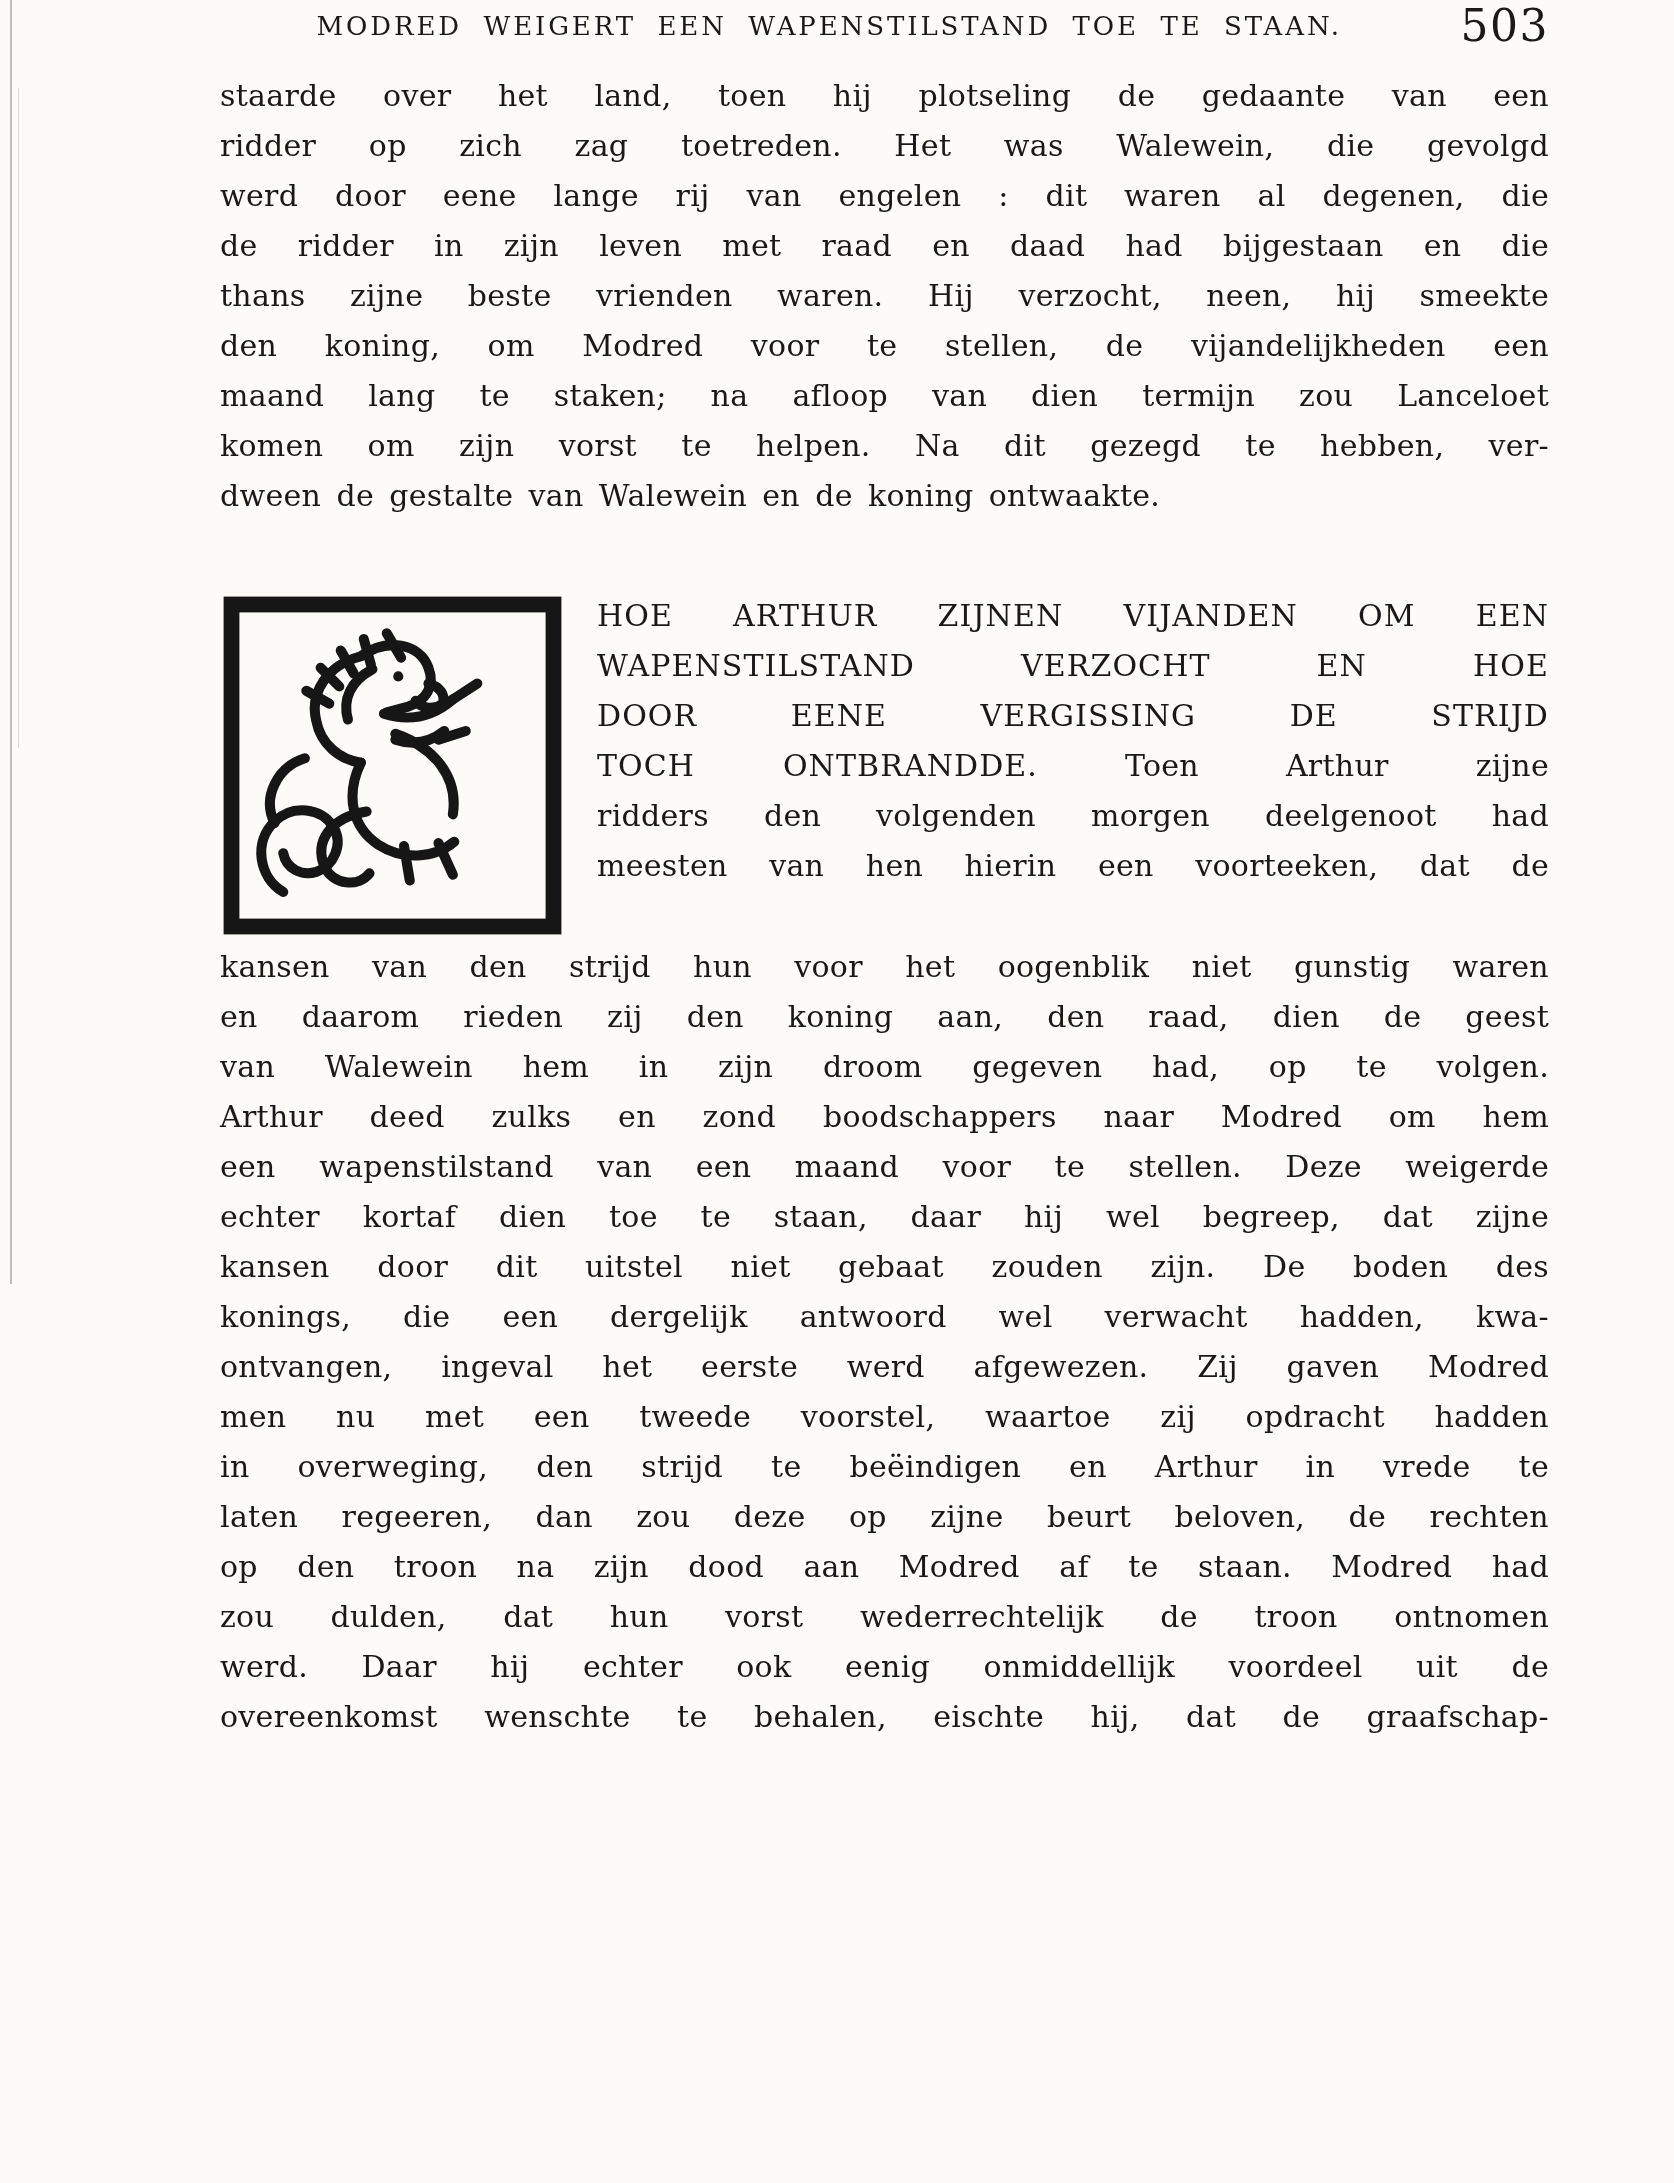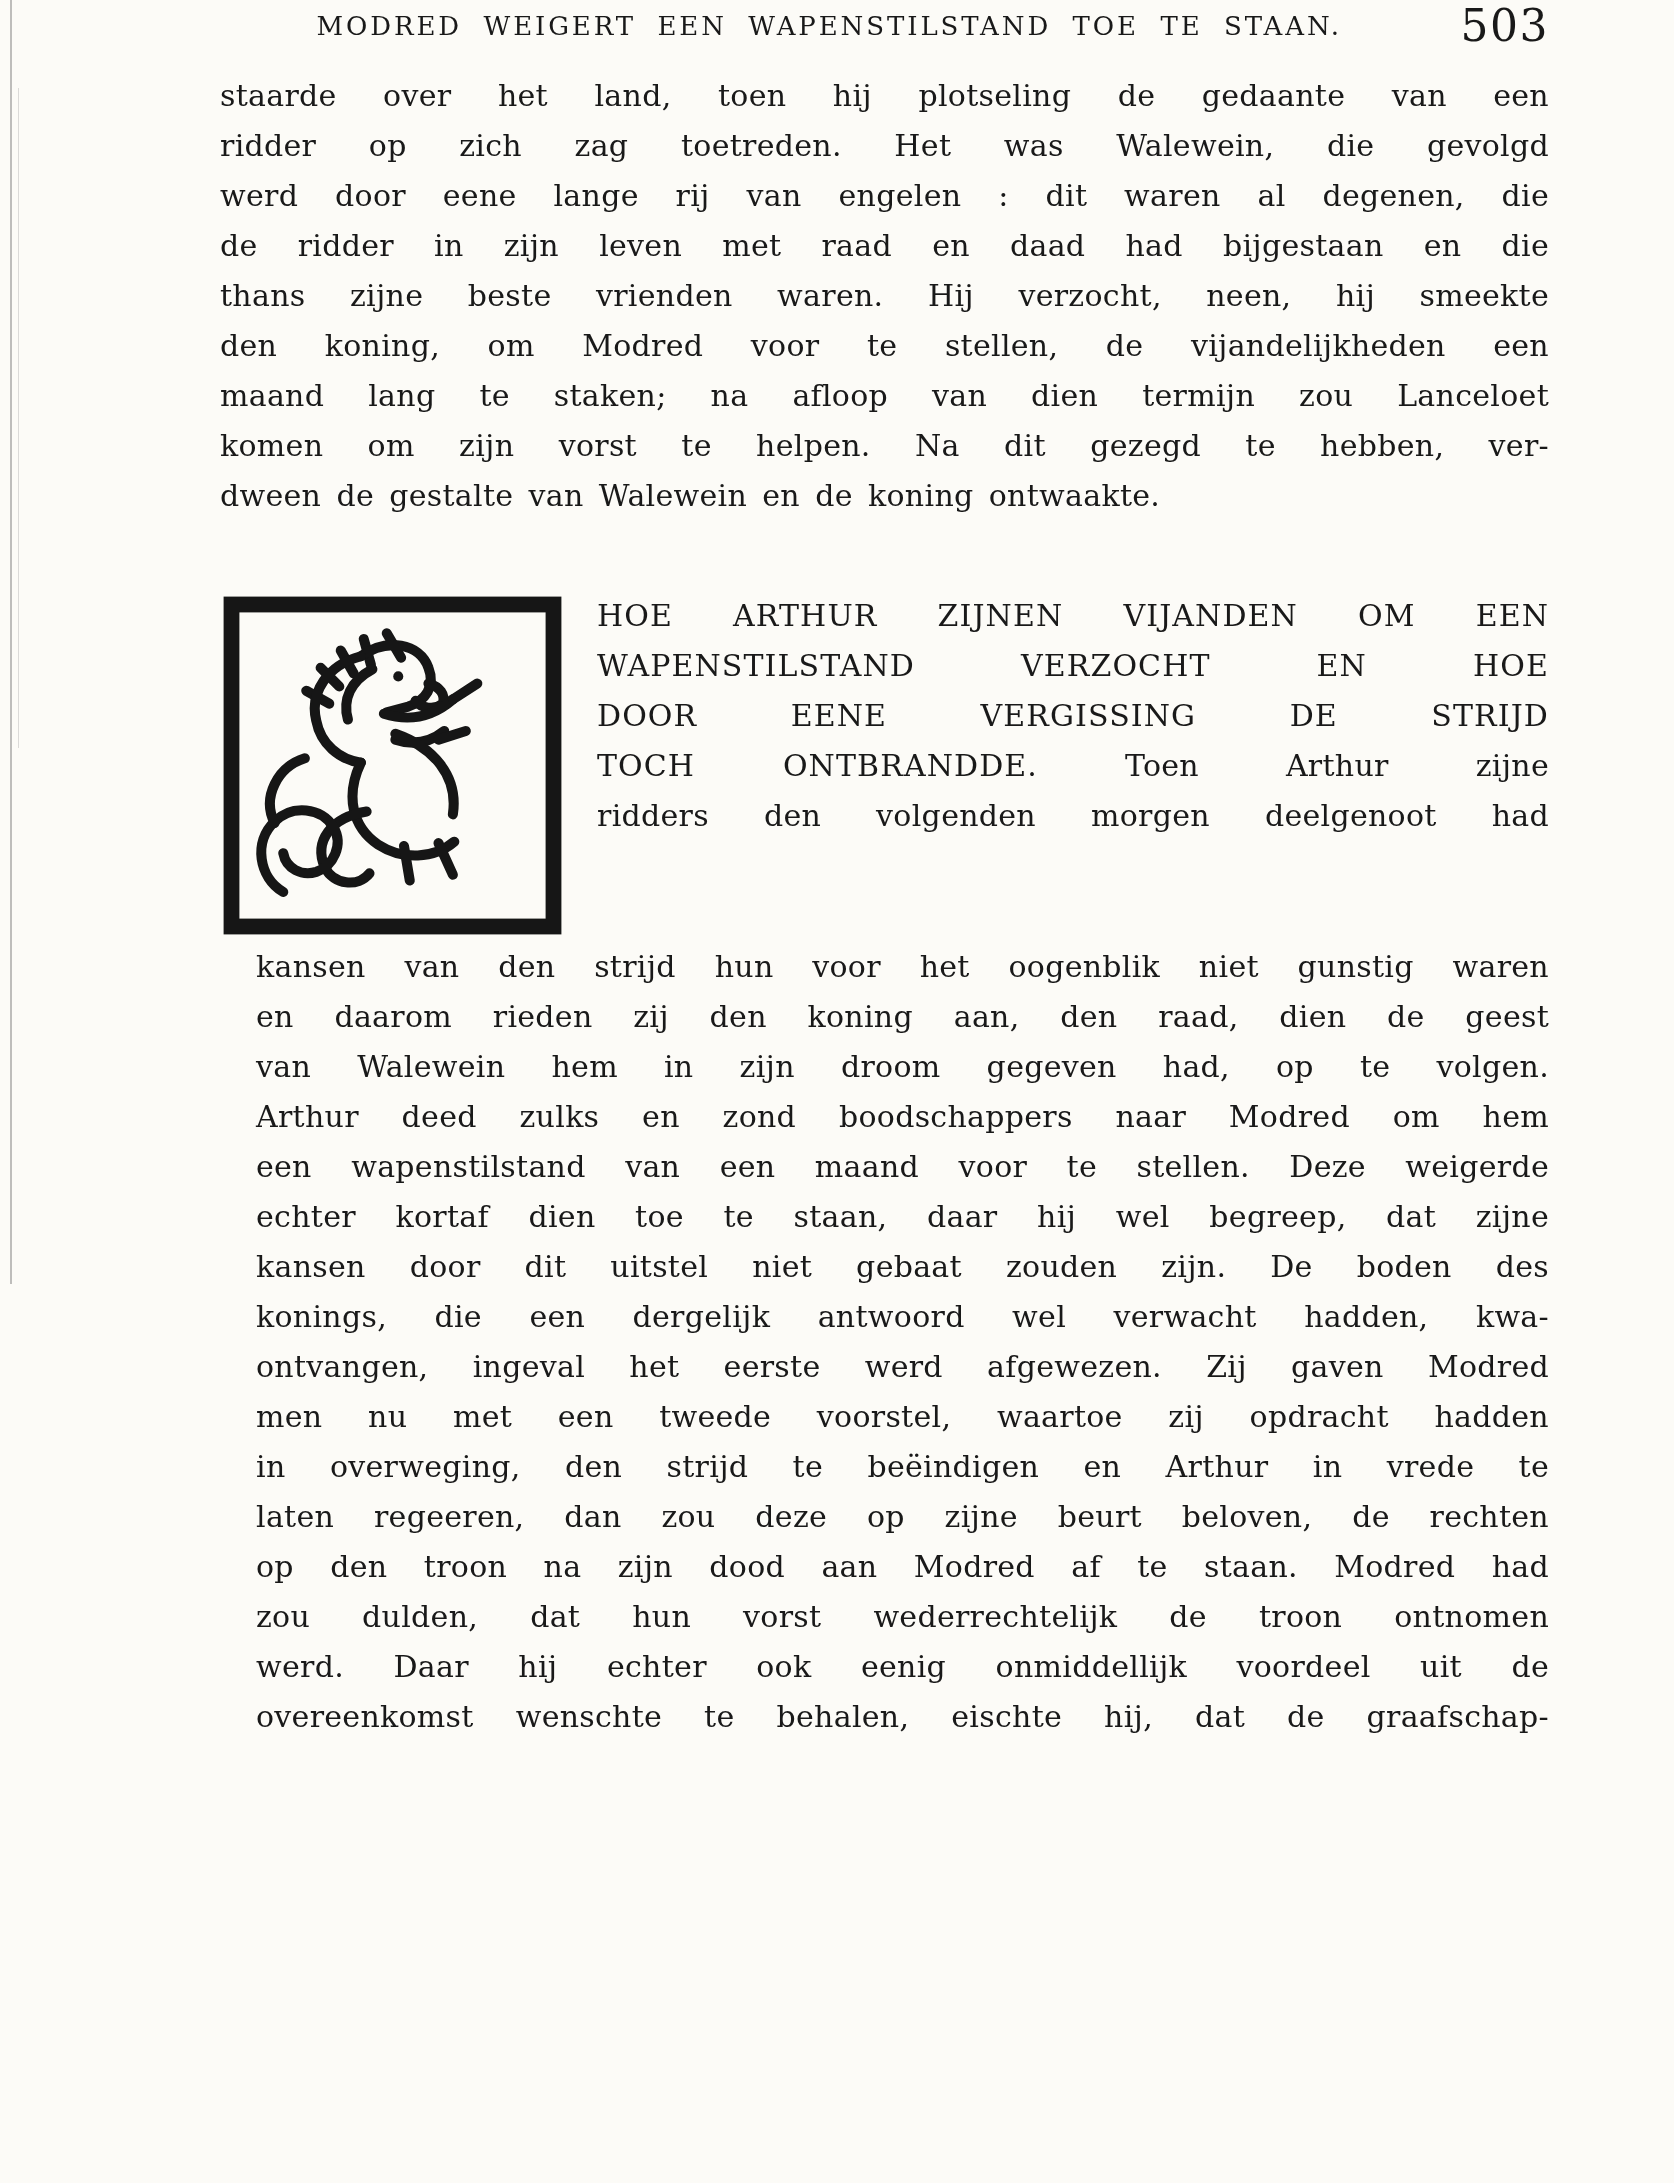--- a/index.html
+++ b/index.html
@@ -69,21 +69,21 @@
     width: 345px;
     height: 349px;
     margin-right: 32px;
   }
   .initial svg { display: block; width: 100%; height: 100%; }
   .chapter-text { flex: 1; min-width: 0; }
   .caps {
     font-size: 30px;
     letter-spacing: 1.1px;
   }
-  .p2 { margin-top: 1.5px; margin-left: 36px; }
+  .p2 { margin-top: 1.5px; }
 </style>
 </head>
 <body>
 
 <div class="page">
 
   <div class="gutter-line-a"></div>
   <div class="gutter-line-b"></div>
 
   <div class="content">
@@ -136,20 +136,21 @@
           </g>
         </svg>
       </div>
 
       <div class="chapter-text">
         <div class="line caps">HOE ARTHUR ZIJNEN VIJANDEN OM EEN</div>
         <div class="line caps">WAPENSTILSTAND VERZOCHT EN HOE</div>
         <div class="line caps">DOOR EENE VERGISSING DE STRIJD</div>
         <div class="line"><span class="caps">TOCH ONTBRANDDE.</span> <span>Toen Arthur zijne</span></div>
         <div class="line">ridders den volgenden morgen deelgenoot had</div>
+        <div class="line">meesten van hen hierin een voorteeken, dat de</div>
       </div>
 
     </div>
 
     <div class="para p2">
       <div class="line">kansen van den strijd hun voor het oogenblik niet gunstig waren</div>
       <div class="line">en daarom rieden zij den koning aan, den raad, dien de geest</div>
       <div class="line">van Walewein hem in zijn droom gegeven had, op te volgen.</div>
       <div class="line">Arthur deed zulks en zond boodschappers naar Modred om hem</div>
       <div class="line">een wapenstilstand van een maand voor te stellen. Deze weigerde</div>

